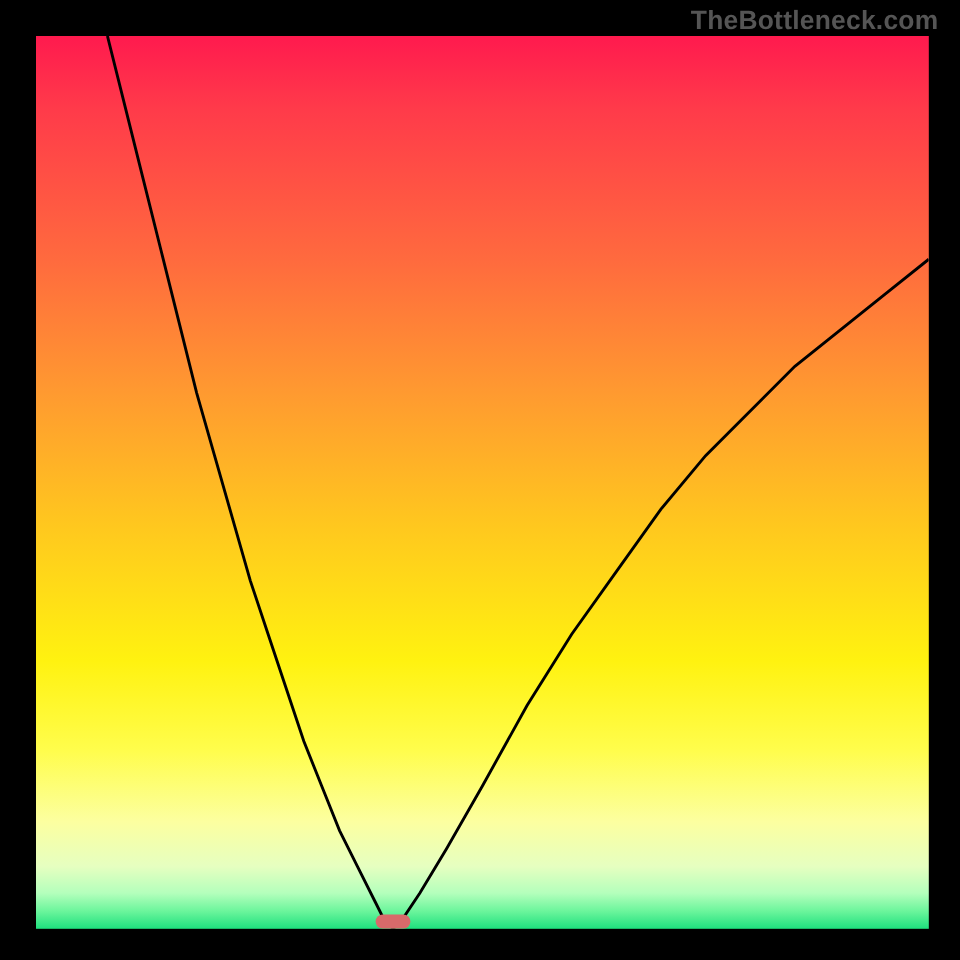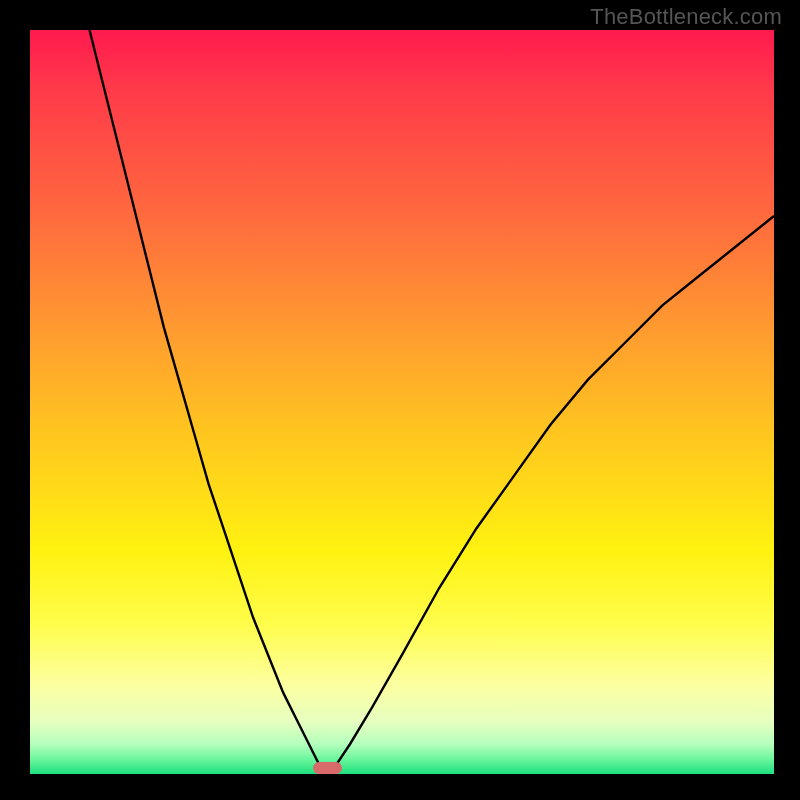--- a/index.html
+++ b/index.html
@@ -16,21 +16,21 @@
     width: 800px;
     height: 800px;
     background: #000;
   }
   .watermark {
     position: absolute;
     top: 4px;
     right: 18px;
     color: #555;
     font-size: 22px;
-    font-weight: 400;
+    font-weight: 700;
     letter-spacing: 0.2px;
     z-index: 5;
     user-select: none;
   }
   .plot {
     position: absolute;
     left: 30px;
     top: 30px;
     width: 744px;
     height: 744px;

